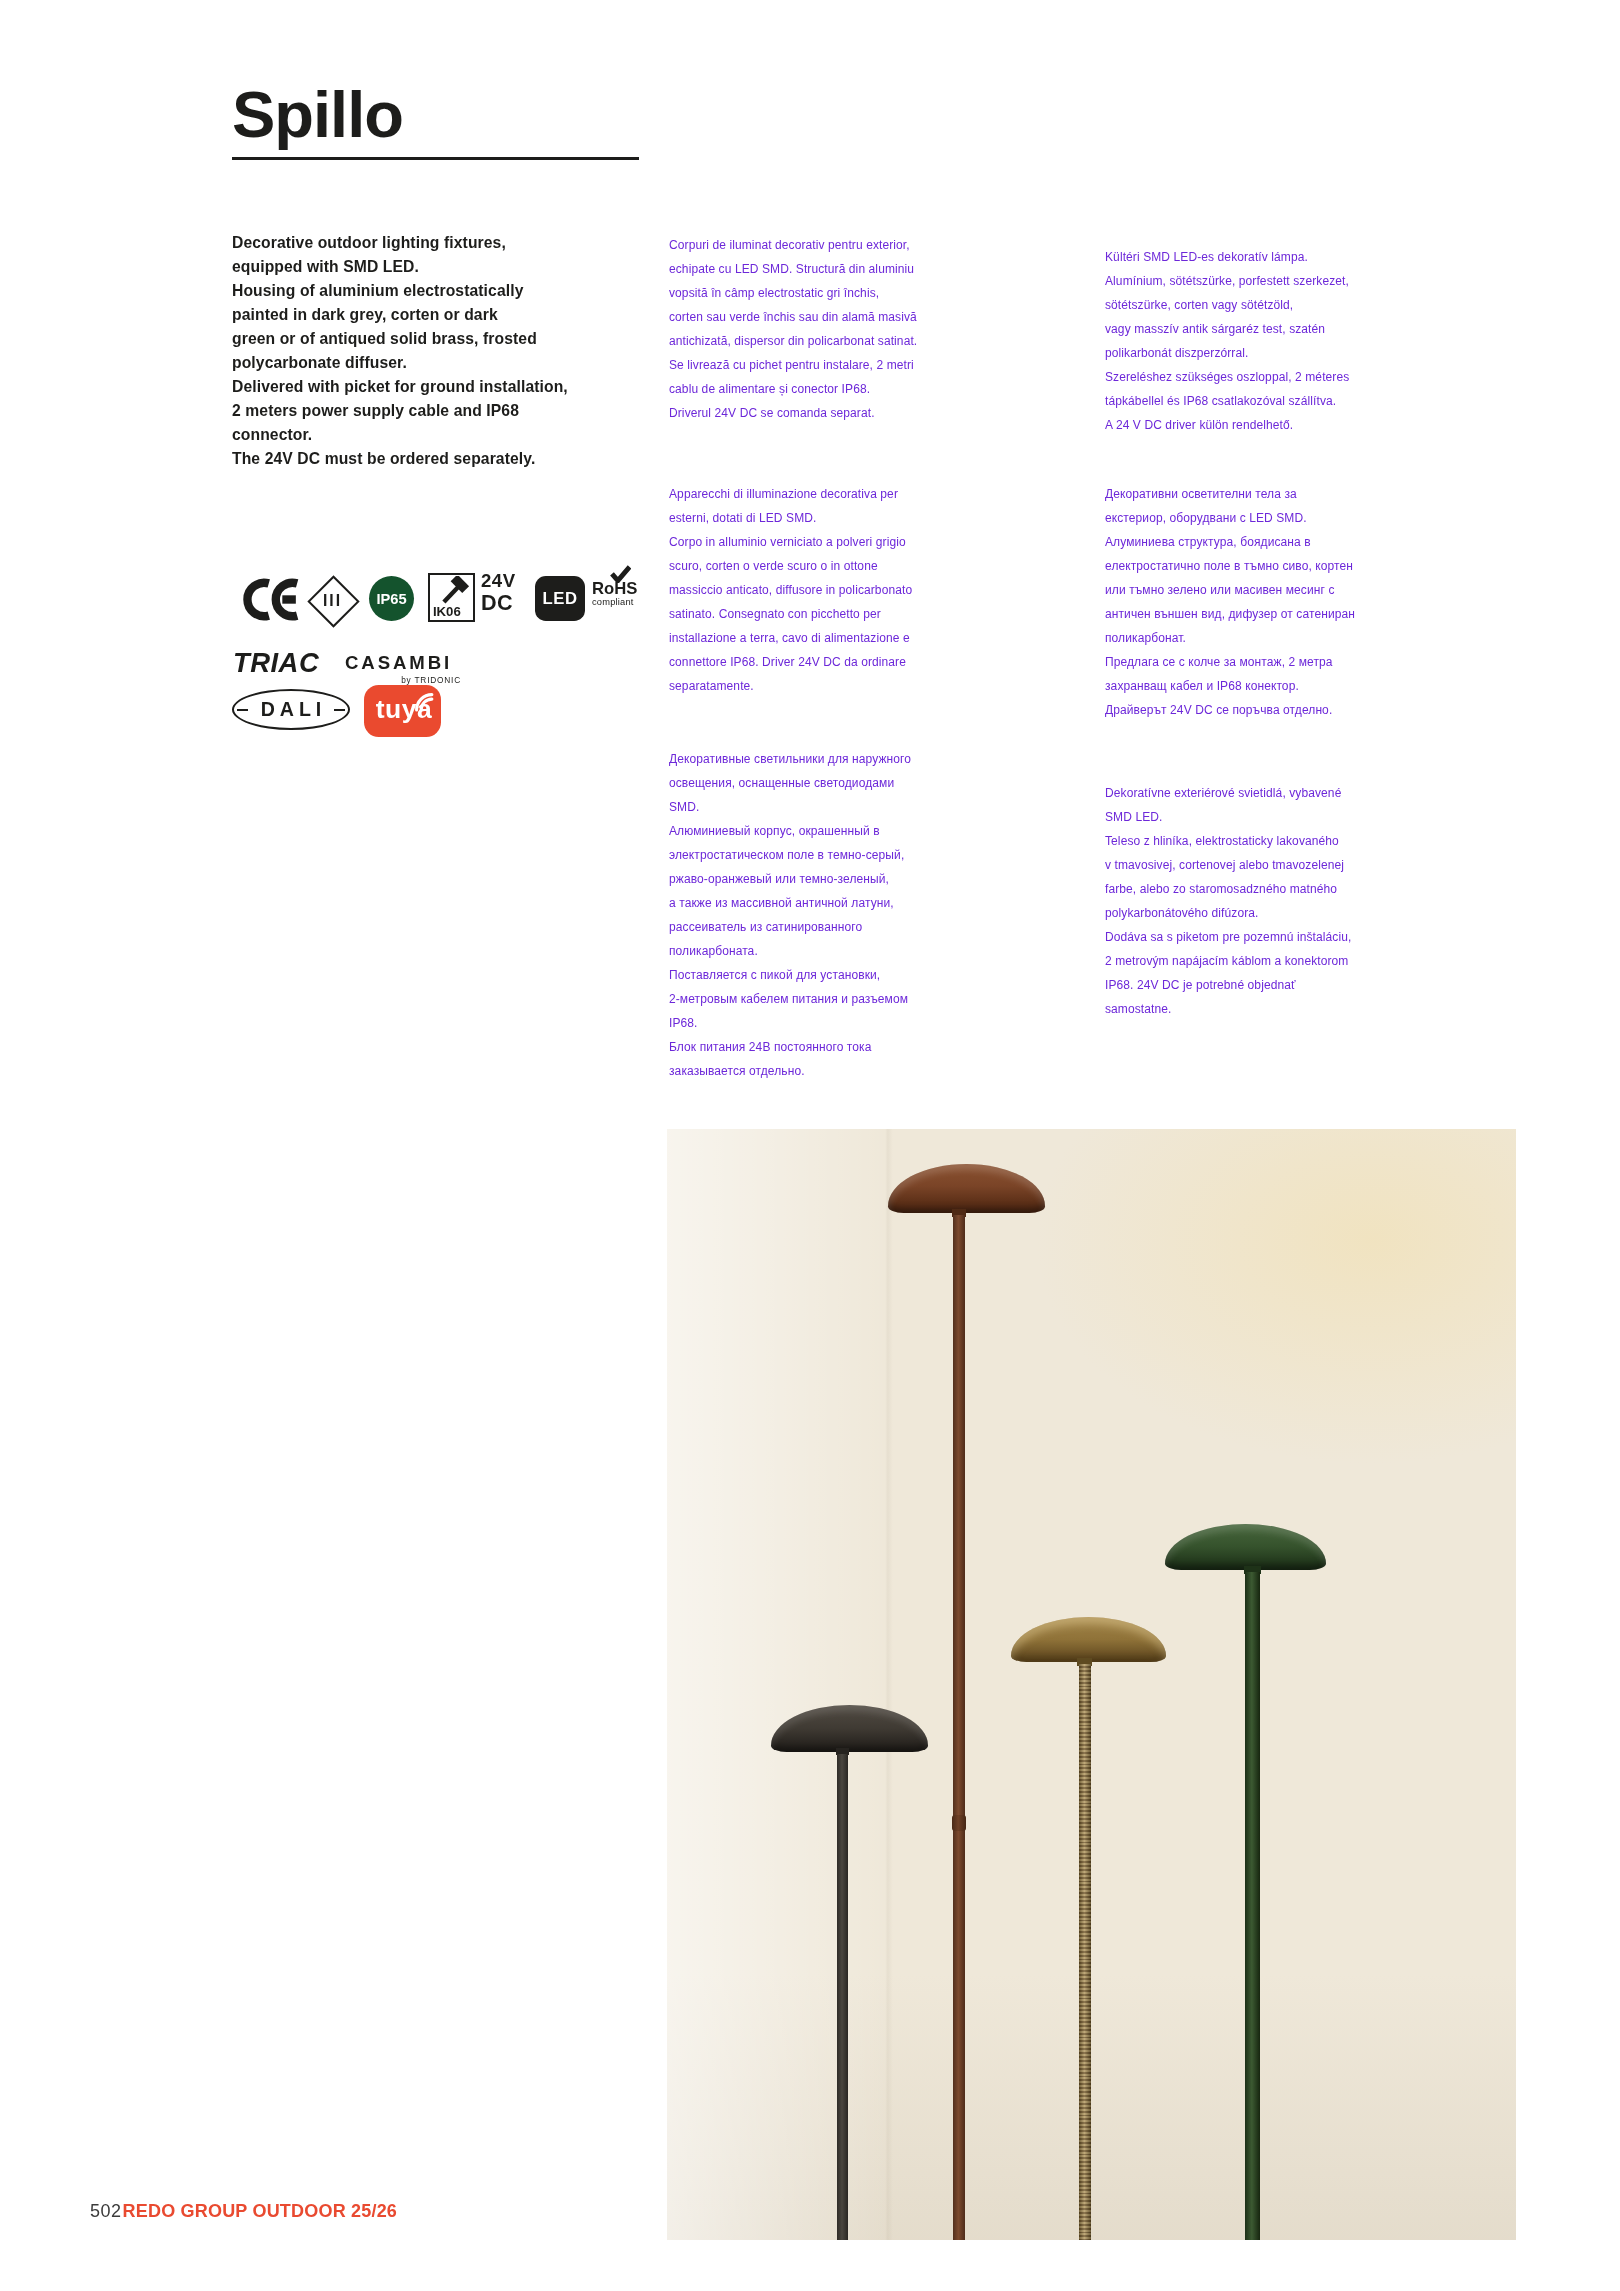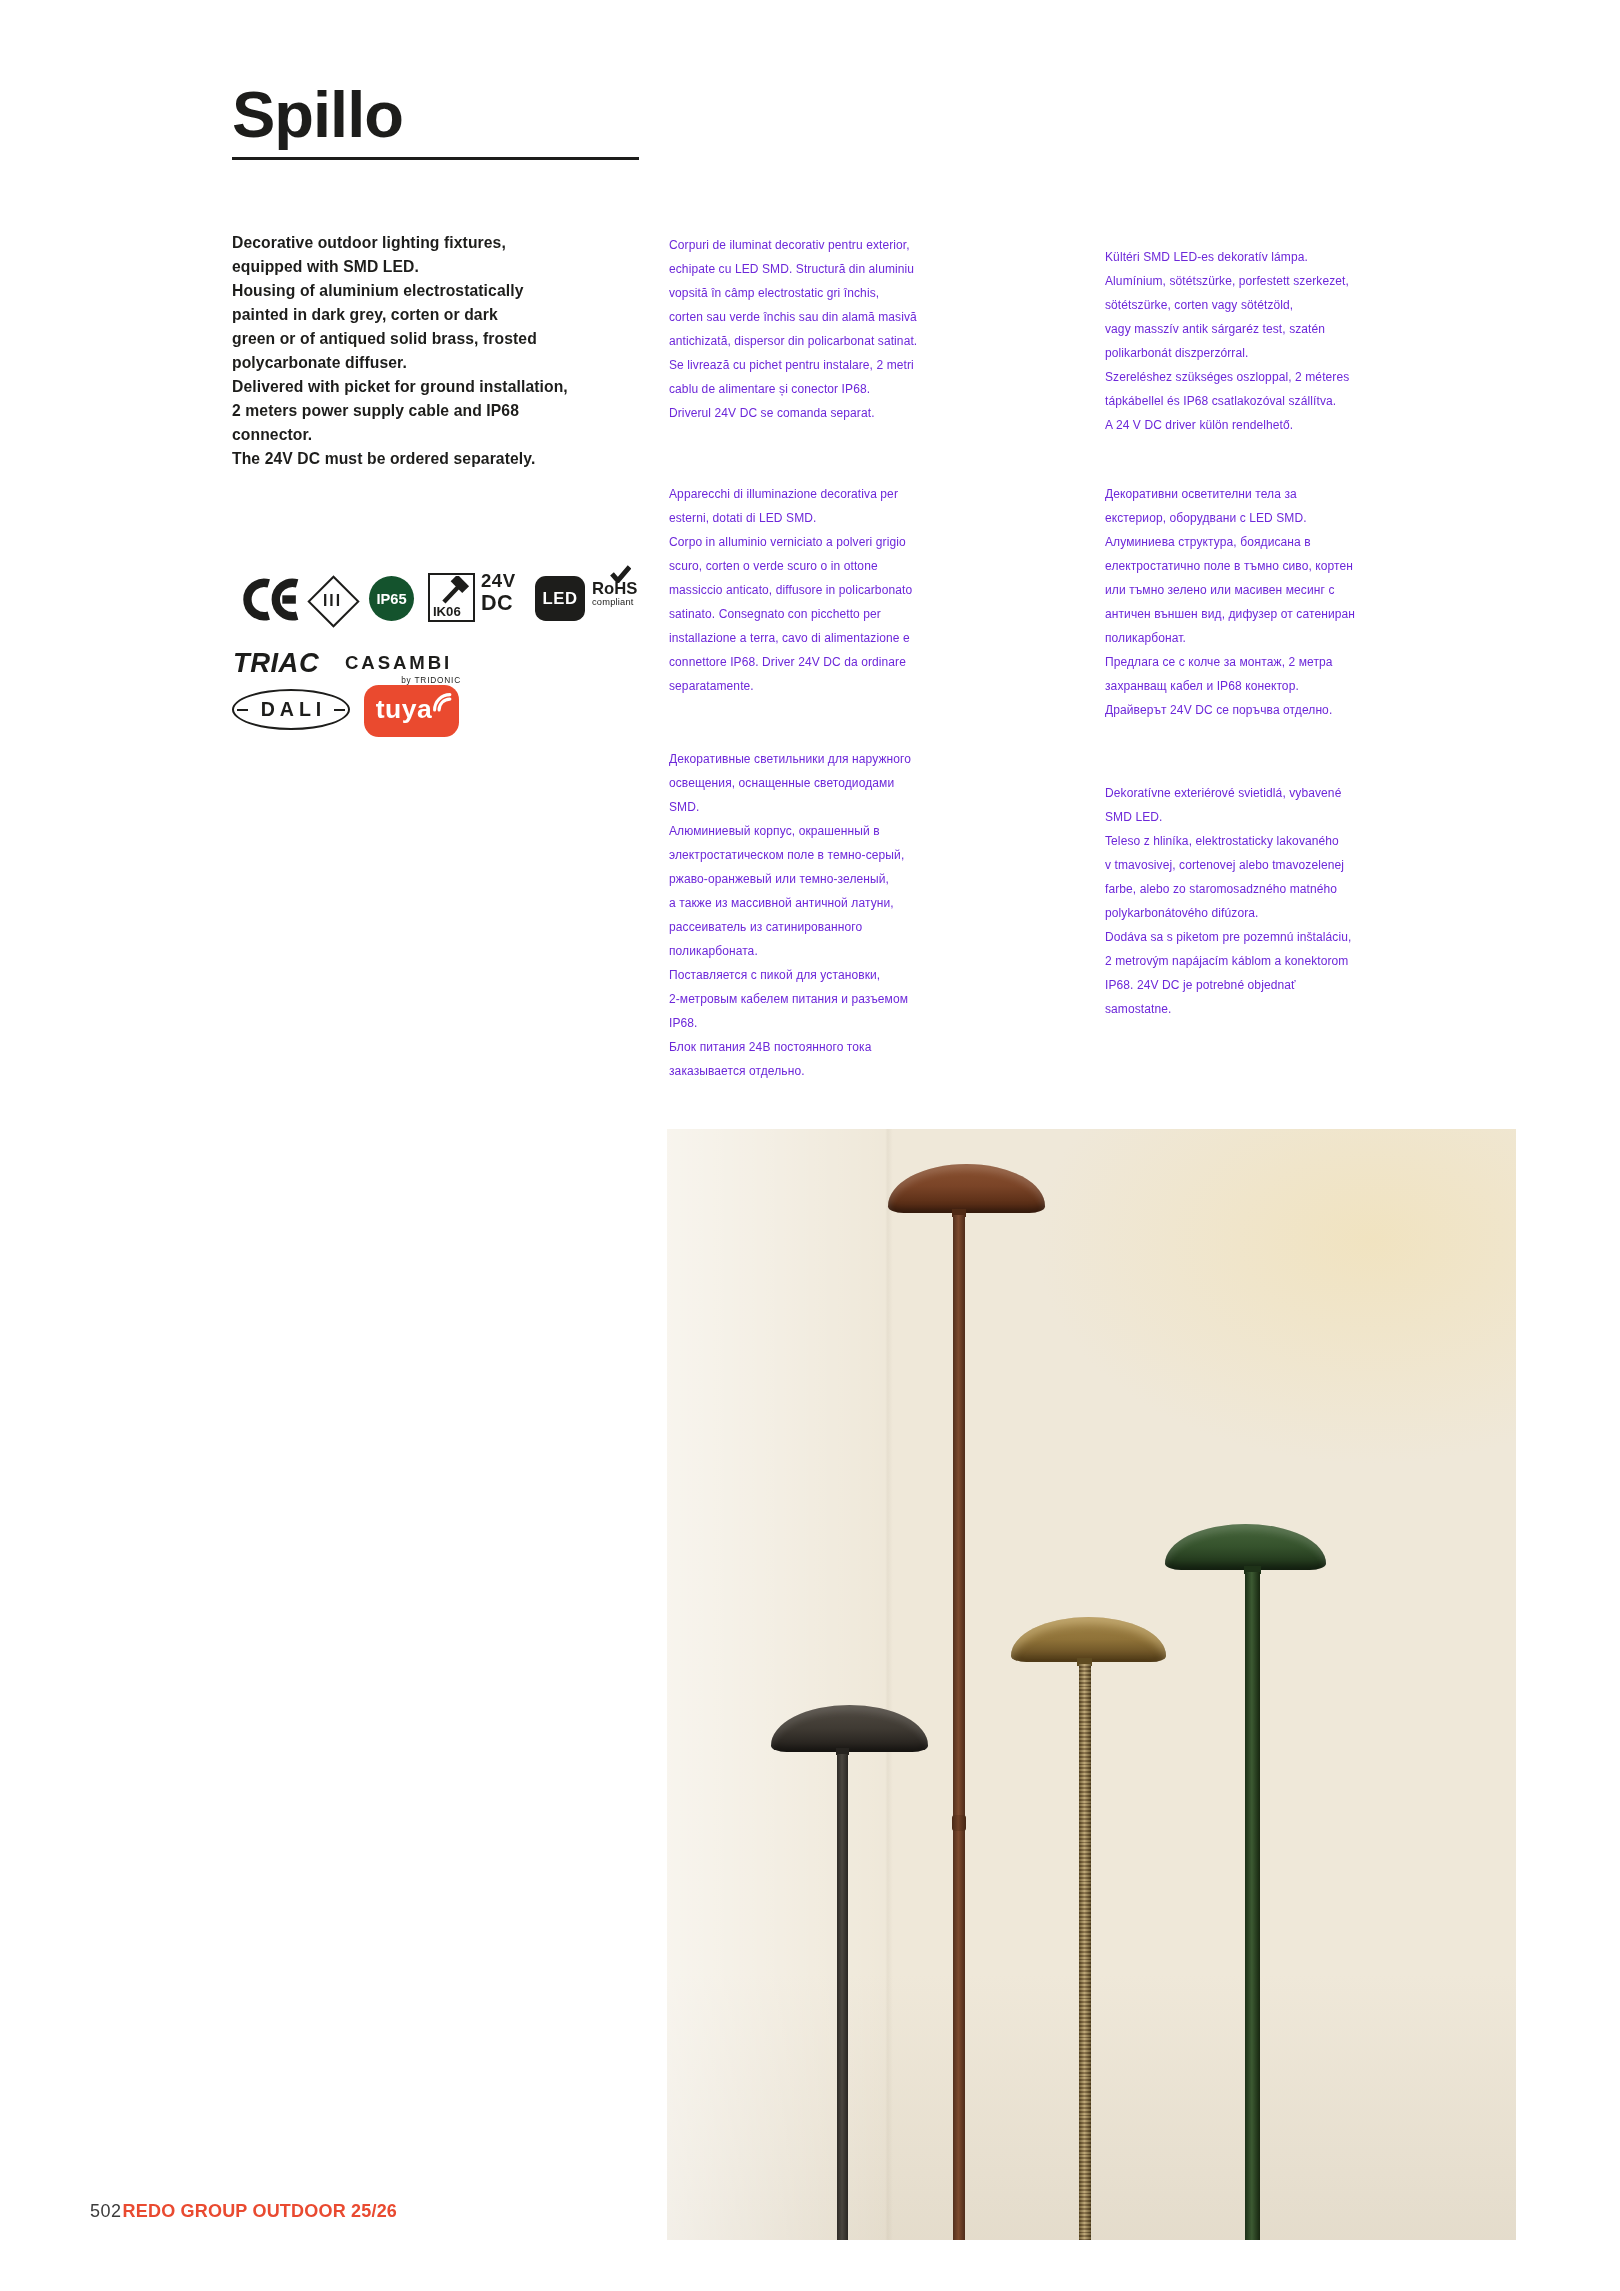--- a/index.html
+++ b/index.html
@@ -51,21 +51,21 @@
   .triac{left:233px;top:647px;font-size:27.4px;font-weight:800;font-style:italic;letter-spacing:0.5px;}
   .casambi{left:345px;top:652px;width:116px;}
   .casambi .cas-label{display:block;font-size:18.6px;font-weight:700;letter-spacing:2.9px;}
   .casambi .cas-sub{display:block;text-align:right;font-size:8.3px;letter-spacing:0.8px;margin-top:1px;}
   .dali{left:232px;top:689px;width:114px;height:37px;border:2.9px solid #1d1d1b;border-radius:50%;
         display:flex;align-items:center;justify-content:center;}
   .dali .dali-label{font-size:19.6px;font-weight:800;letter-spacing:4.9px;padding-left:4.9px;}
   .dali .dali-line{position:absolute;width:10.8px;height:2.5px;background:#1d1d1b;top:17.6px;}
   .dali .dali-line.l{left:2.9px;}
   .dali .dali-line.r{right:2.9px;}
-  .tuya{left:364px;top:685px;width:95px;height:52px;border-radius:14.7px;background:#ea4a2f;text-align:right;}
+  .tuya{left:364px;top:685px;width:77px;height:52px;border-radius:14.7px;background:#ea4a2f;text-align:right;}
   .tuya .tuya-label{position:absolute;left:11.8px;top:8.8px;color:#fff;font-size:26.5px;font-weight:700;
         letter-spacing:0.5px;}
   .tuya svg{position:absolute;right:6.9px;top:5.9px;}
 
   
   .photo{position:absolute;left:667px;top:1129px;width:849px;height:1111px;
      background-color:#efe8d9;
      background-image:
        radial-gradient(ellipse 55% 28% at 83% 10%, rgba(242,222,168,0.5), rgba(242,222,168,0) 72%),
        linear-gradient(90deg, rgba(255,255,255,0.55), rgba(255,255,255,0) 26%),

